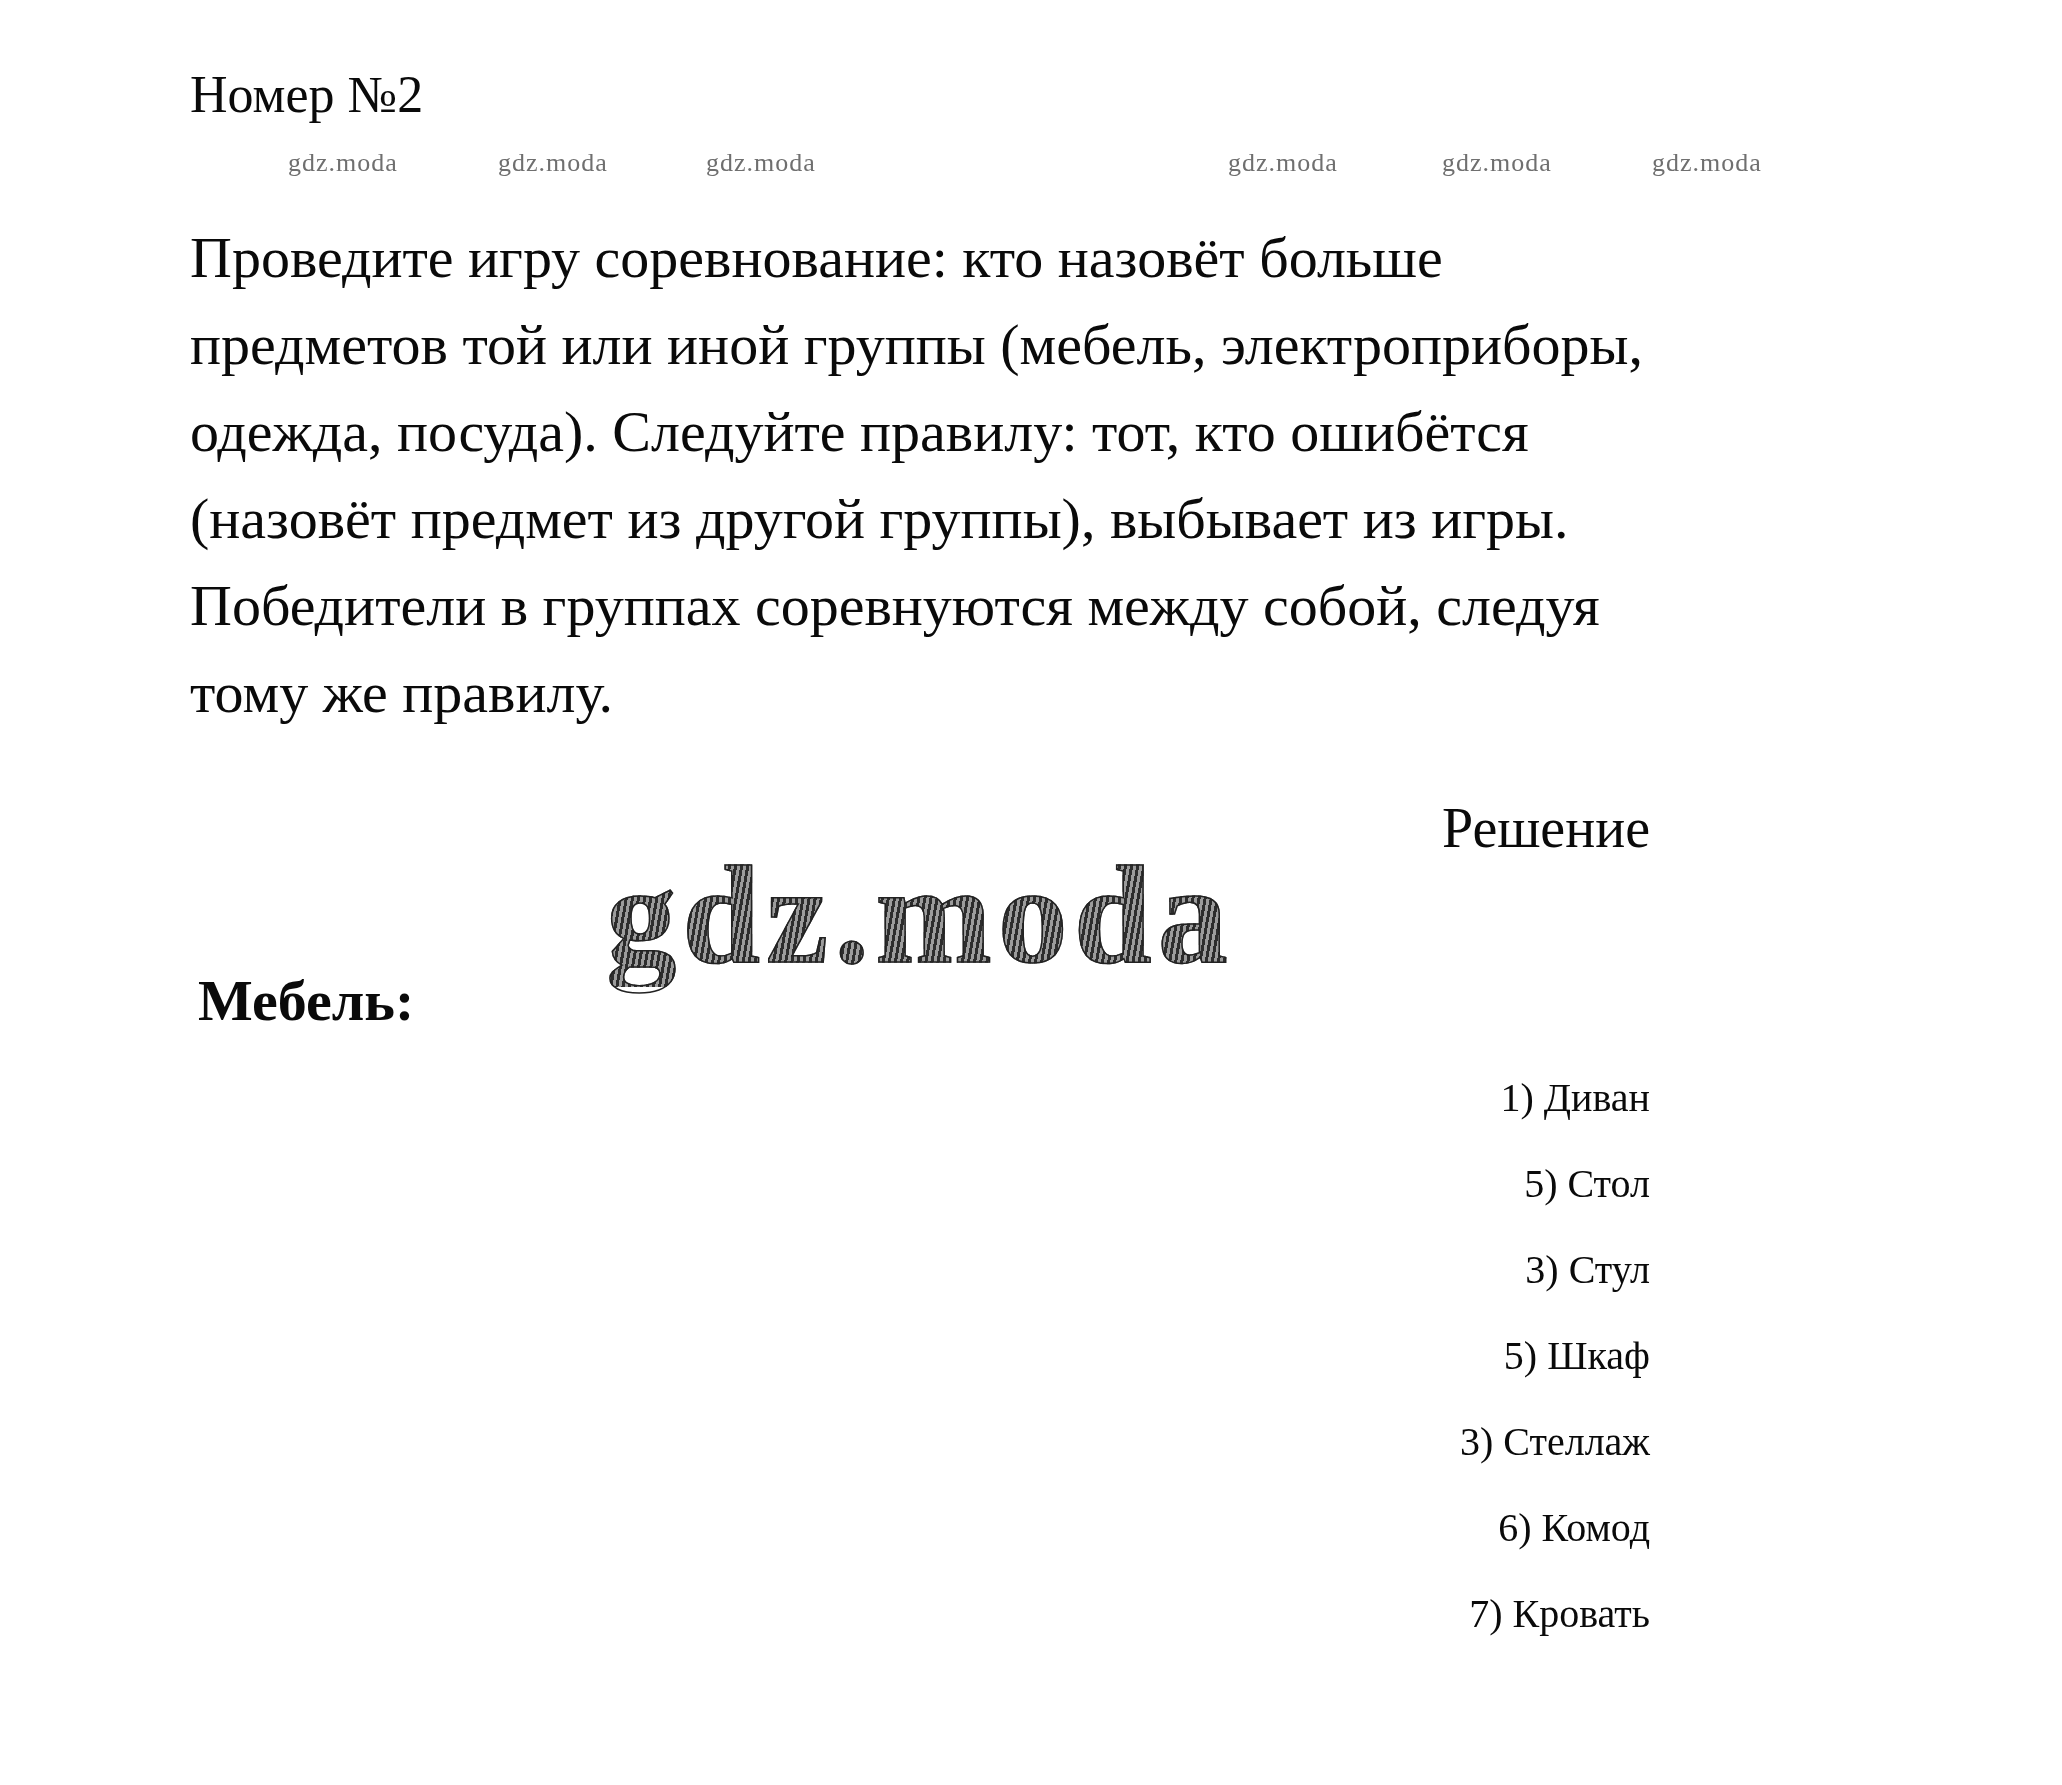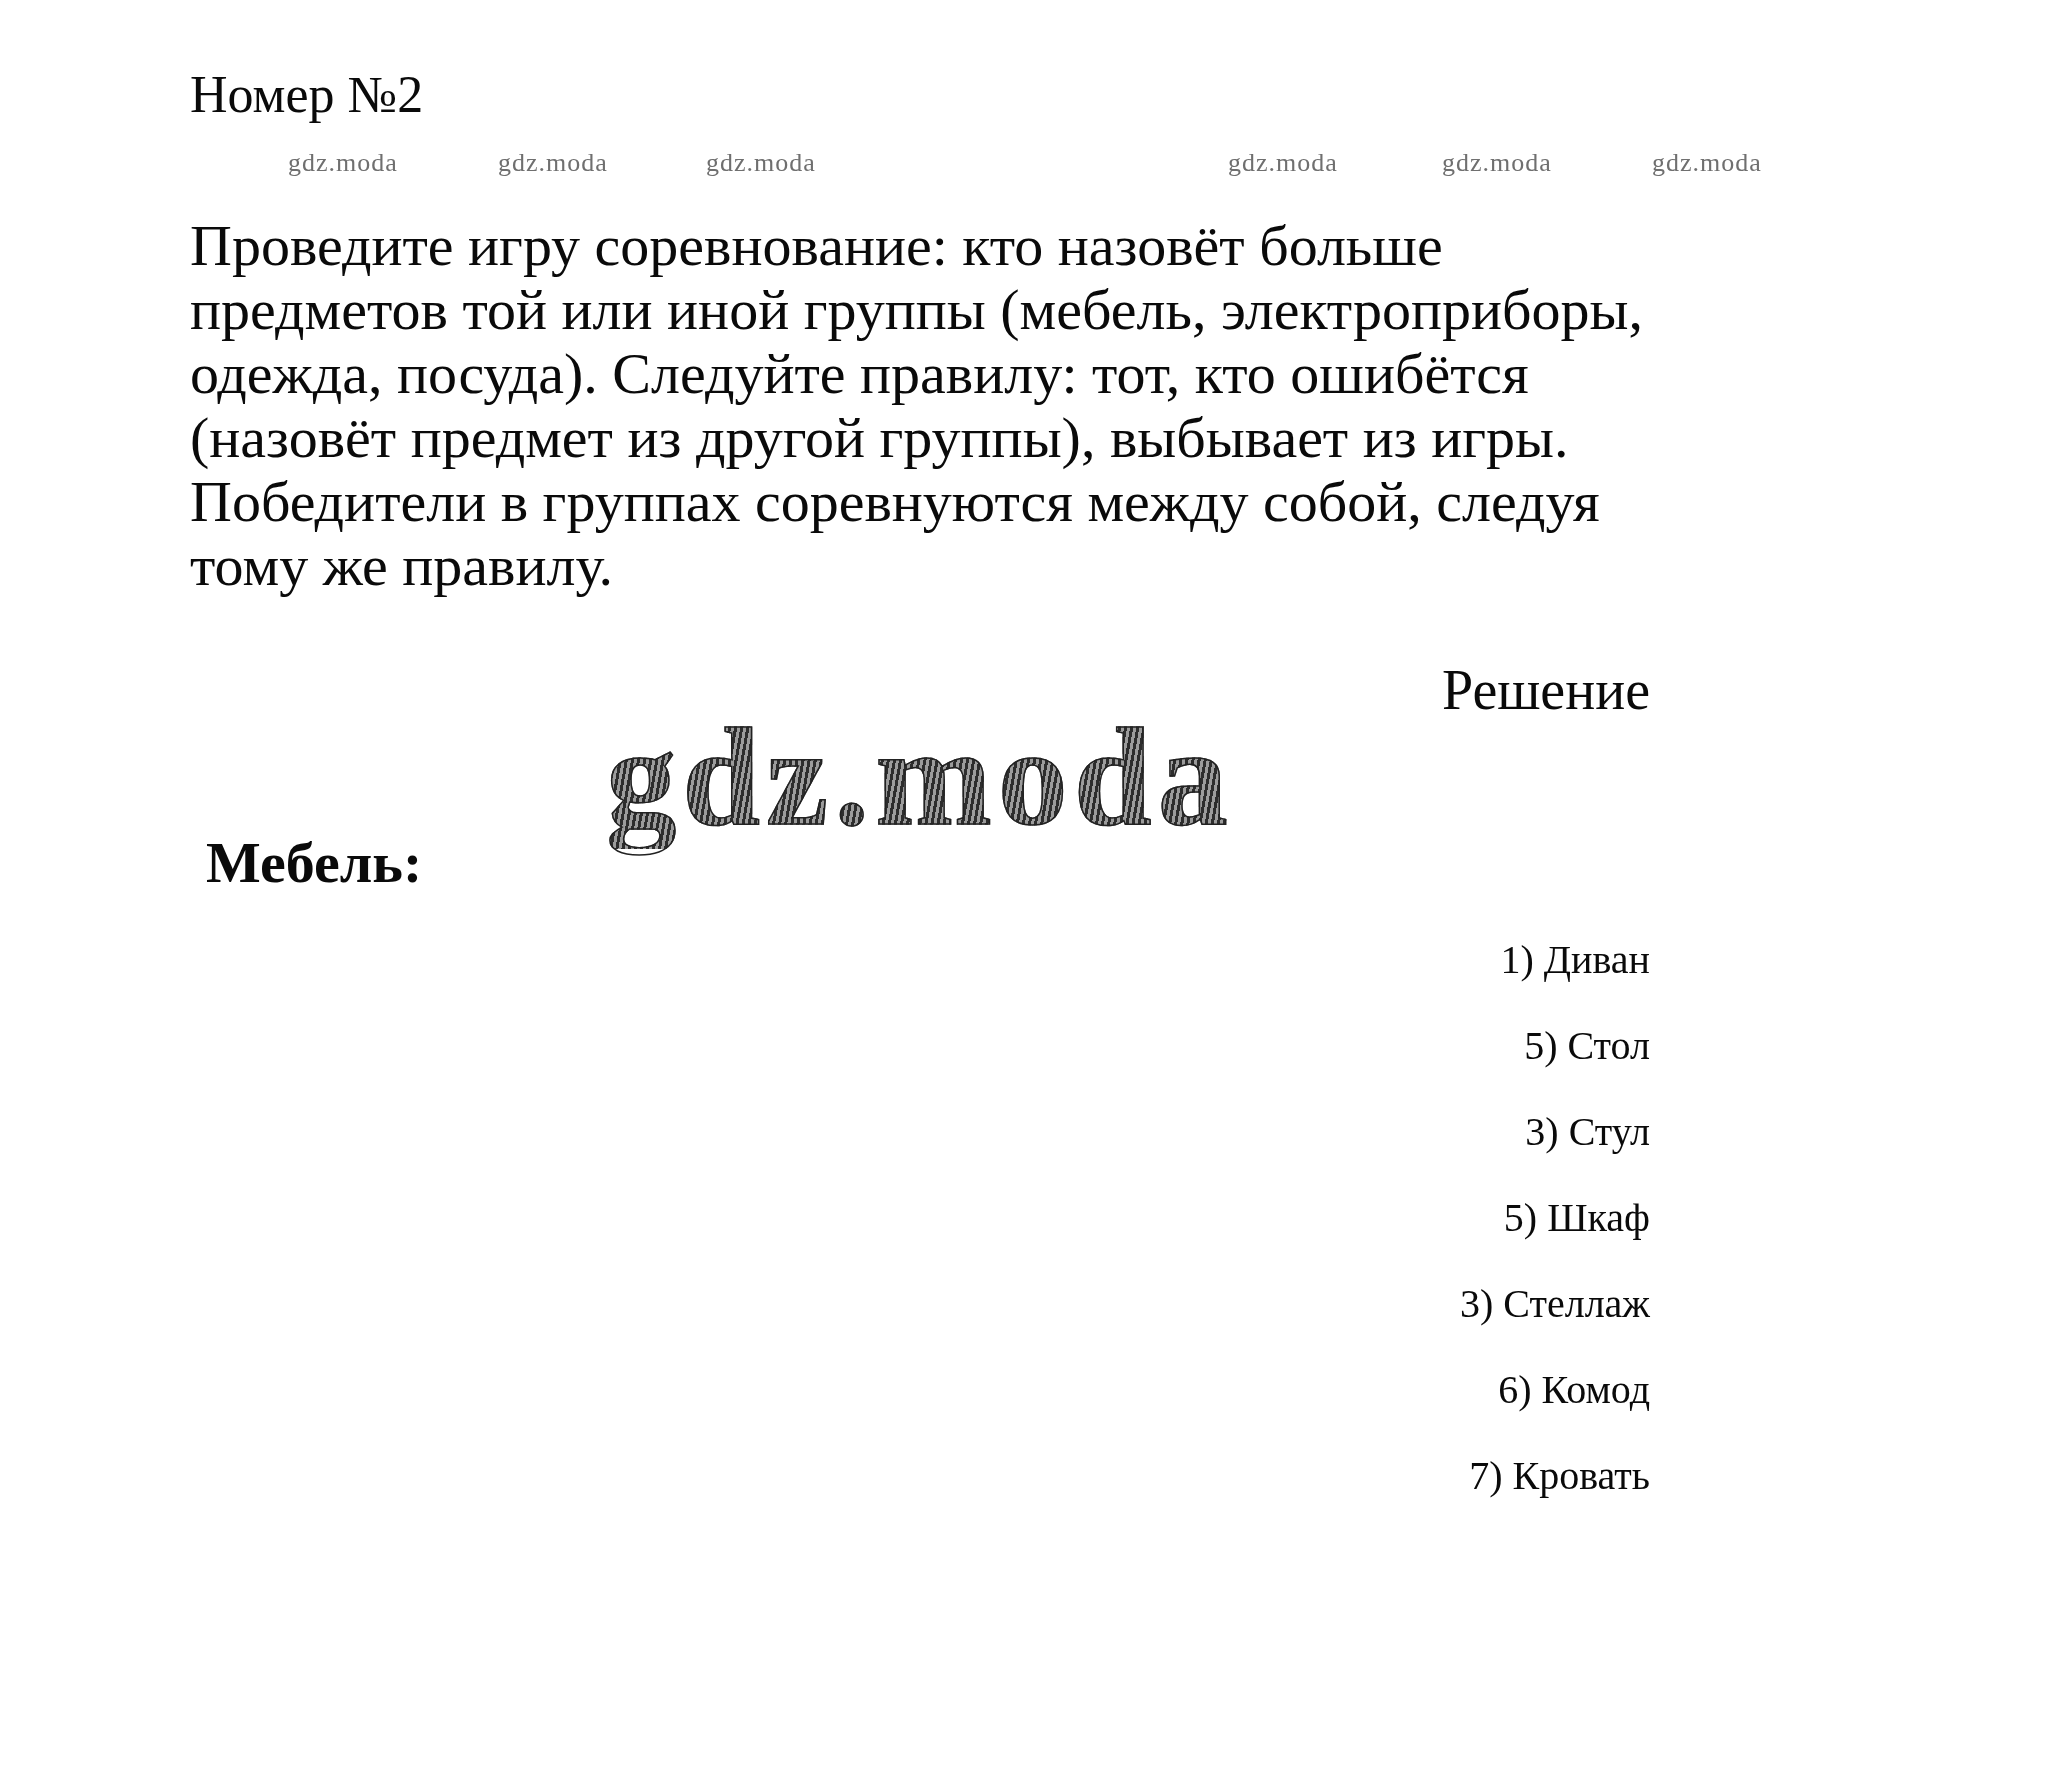--- a/index.html
+++ b/index.html
@@ -41,21 +41,21 @@
     font-size: 52px;
     font-weight: 400;
     line-height: 70px;
     text-align: left;
   }
 
   .task-text {
     margin: 84px 0 0 0;
     max-width: 1720px;
     font-size: 58px;
-    line-height: 64px;
+    line-height: 87px;
     text-align: left;
   }
 
   .solution-heading {
     margin: 64px 0 0 0;
     font-size: 56px;
     line-height: 56px;
     text-align: right;
   }
 
@@ -73,21 +73,21 @@
   @supports ((-webkit-background-clip: text) or (background-clip: text)) {
     .big-watermark {
       background-image: repeating-linear-gradient(100deg, #2d2d2d 0 3px, #9c9c9c 3px 6px);
       -webkit-background-clip: text;
       background-clip: text;
       color: transparent;
     }
   }
 
   .category-heading {
-    margin: -22px 0 18px 16px;
+    margin: -22px 0 18px 8px;
     font-size: 58px;
     line-height: 72px;
     font-weight: 700;
     text-align: left;
   }
 
   .solution-list {
     margin: 0;
     padding: 0;
   }

